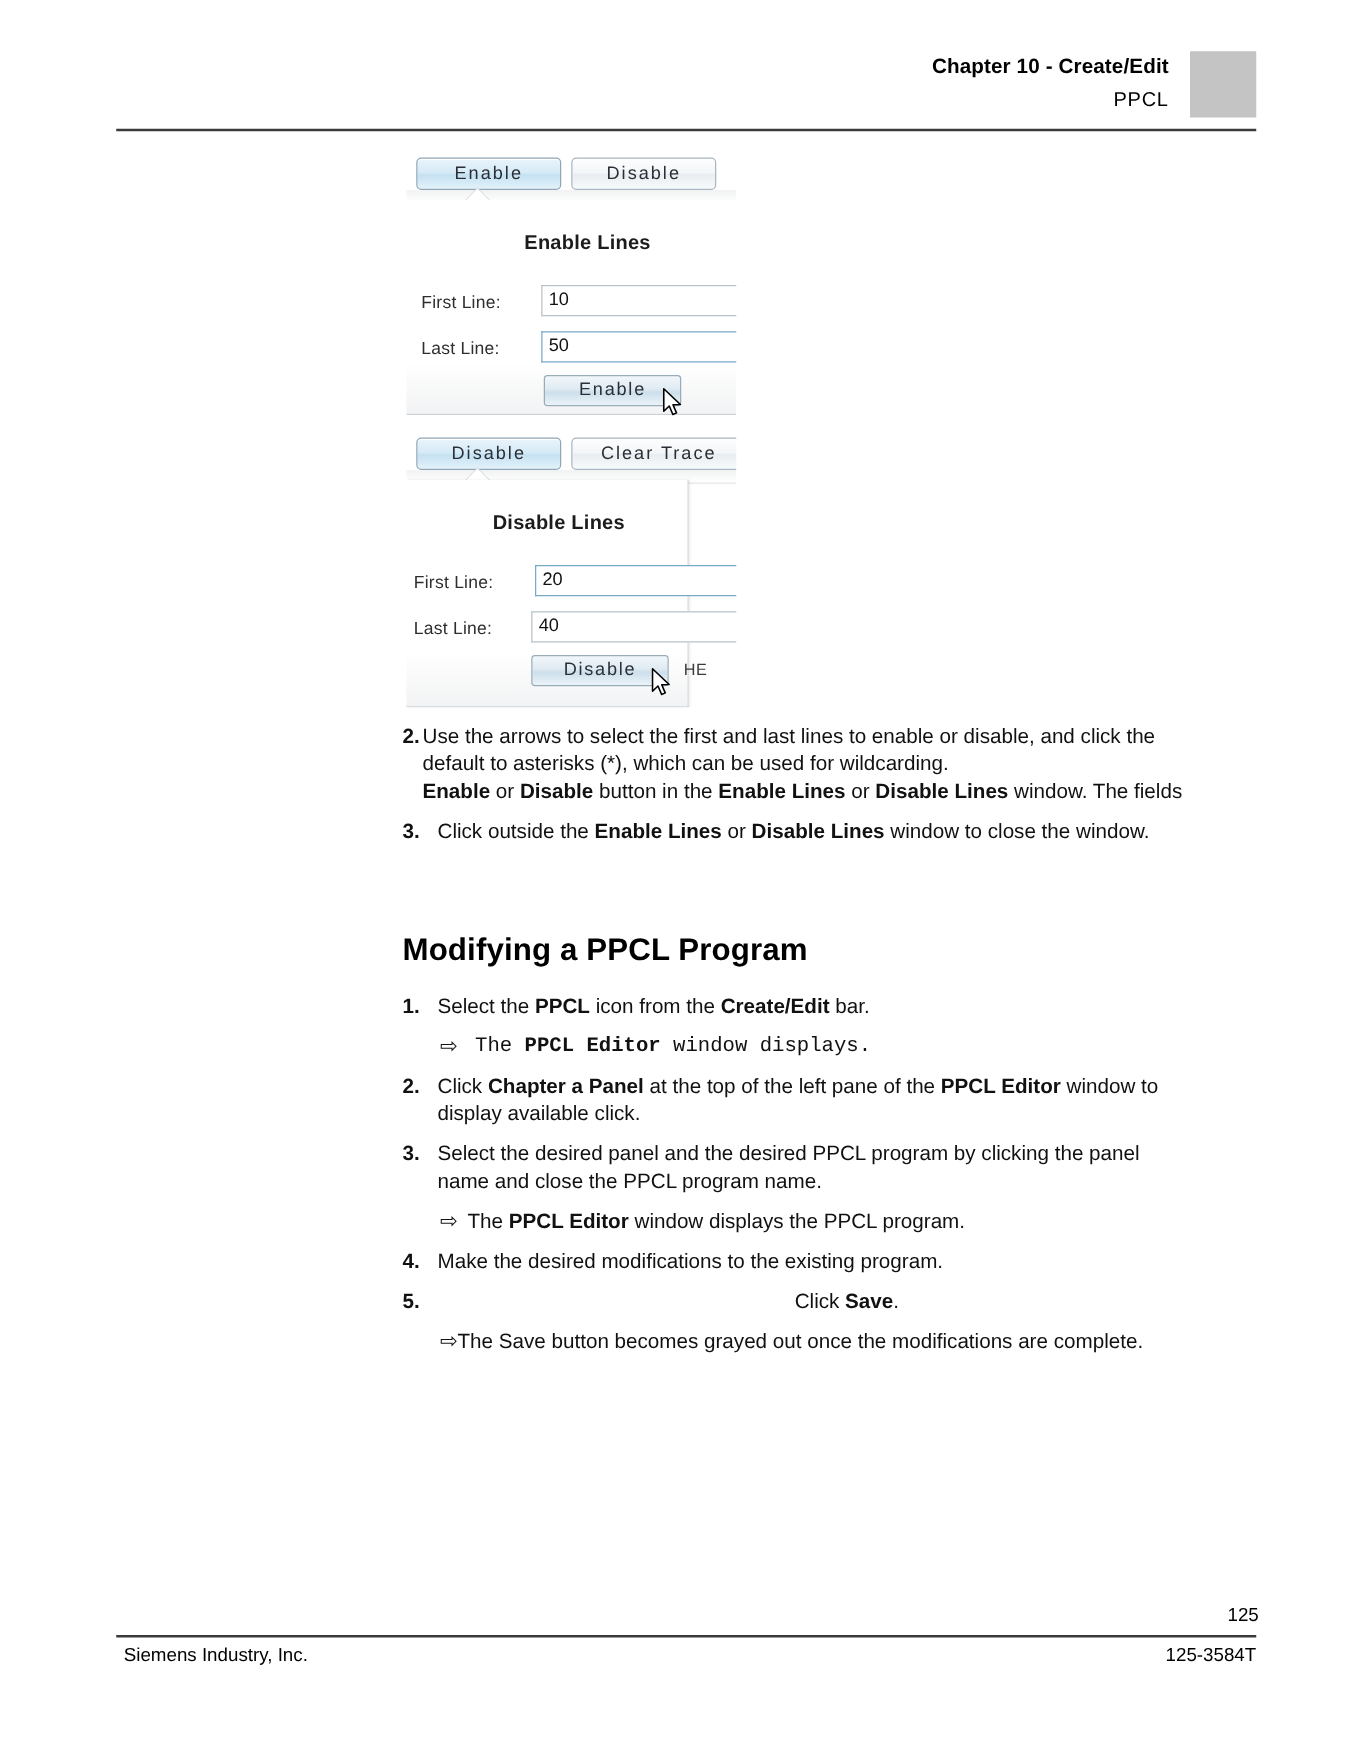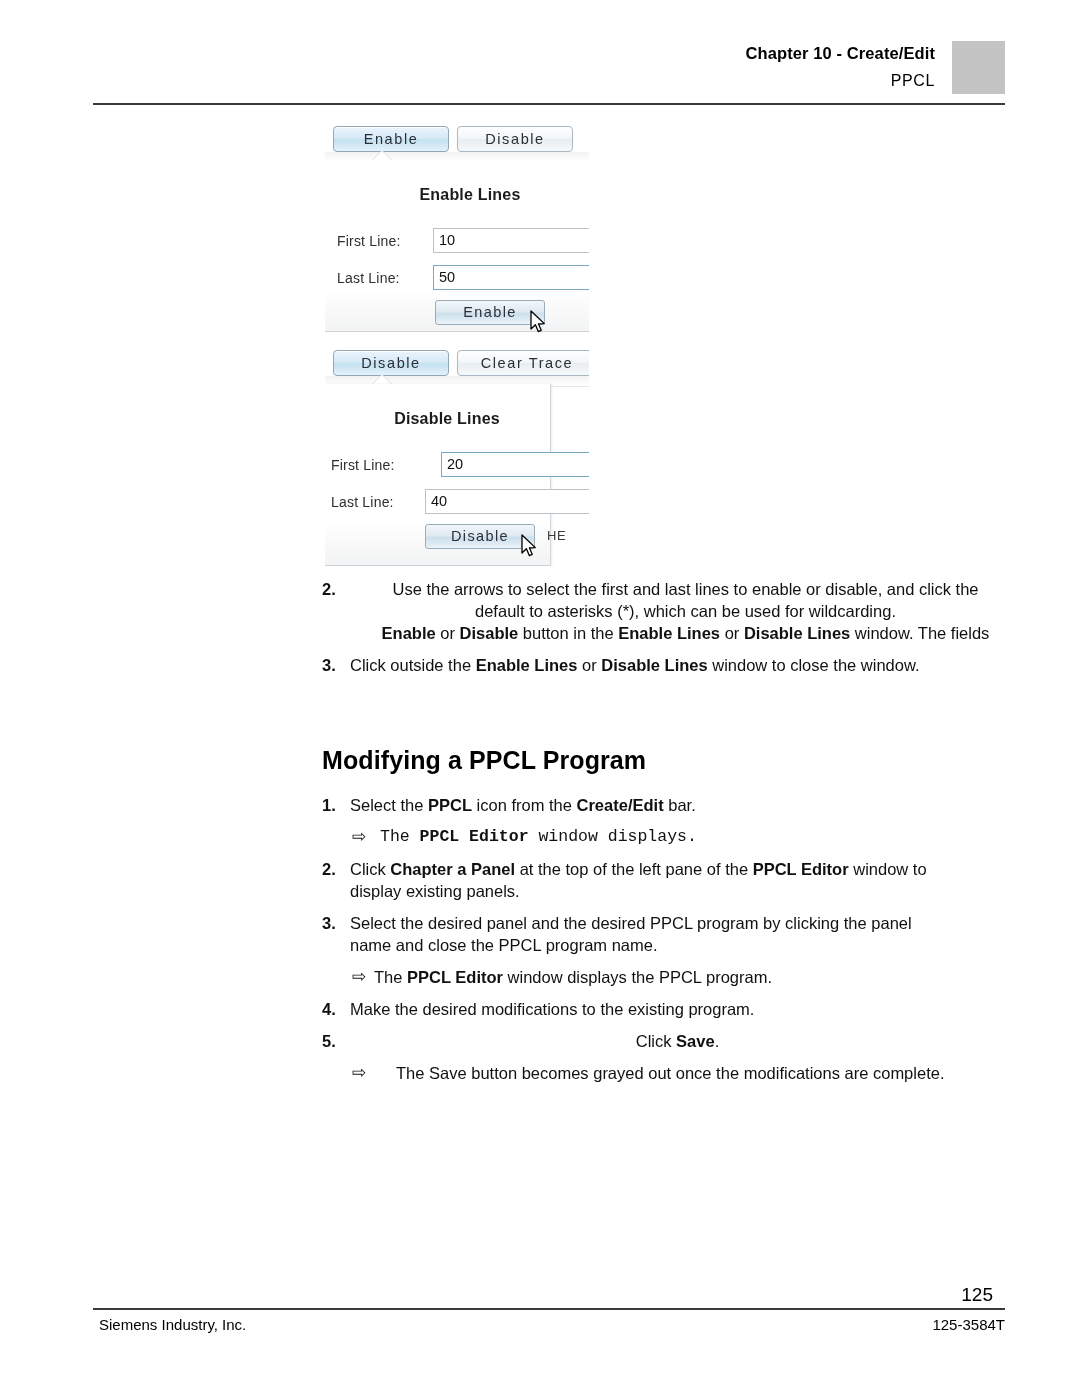--- a/index.html
+++ b/index.html
@@ -243,23 +243,23 @@
     margin: 0;
     font-size: 25px;
     font-weight: bold;
     letter-spacing: 0.1px;
     color: #000000;
   }
 
   
   .pg-num {
     position: absolute;
-    right: 87px;
+    right: 73px;
     top: 1284px;
-    font-size: 19px;
+    font-size: 15px;
     text-align: right;
   }
   .ftr-rule {
     position: absolute;
     left: 93px;
     top: 1308px;
     width: 912px;
     height: 0;
     border-top: 2px solid #3a3a3a;
   }
@@ -333,21 +333,21 @@
       <div class="tbtn b-disable2 active">Disable</div>
       <div class="tbtn b-clear">Clear Trace</div>
       <div class="caret"></div>
     </div>
 
     <div class="popup p2body">
       <div class="popup-title" style="left:18px;width:208px;">Disable Lines</div>
 
       <div class="fld-row" style="top:68px;">
         <div class="fld-label" style="left:6px;">First Line:</div>
-        <div class="spin" style="left:116px;width:110px;">
+        <div class="spin" style="left:103px;width:110px;">
           <input class="spin-input focused" type="text" value="20" style="">
 
         </div>
       </div>
 
       <div class="fld-row" style="top:105px;">
         <div class="fld-label" style="left:6px;">Last Line:</div>
         <div class="spin" style="left:100px;width:110px;">
           <input class="spin-input" type="text" value="40" style="">
 
@@ -363,21 +363,21 @@
       </div>
     </div>
 
     <div class="clip-text" style="left:222px;top:180px;">HE</div>
   </div>
 </div>
 
 <div id="steps-top-host">
     <div class="blk" style="left: 322px; top: 578px; width: 683px;">
       <div class="num" style="position: absolute; left: 0px; top: 0px;">2.</div>
-      <div style="position: absolute; left: 36px; top: 0px; width: 655px; text-align: center;">
+      <div style="position: absolute; left: 16px; top: 0px; width: 655px;">
         <div style="white-space: nowrap; line-height: 22px;">Use the arrows to select the first and last lines to enable or disable, and click the</div>
         <div style="white-space: nowrap; line-height: 22px;">default to asterisks (*), which can be used for wildcarding.</div>
         <div style="white-space: nowrap; line-height: 22px;"><b>Enable</b> or <b>Disable</b> button in the <b>Enable Lines</b> or <b>Disable Lines</b> window. The fields</div>
       </div>
     </div>
     <div class="blk" style="left: 322px; top: 654px; width: 683px;">
       <div class="num" style="position: absolute; left: 0px; top: 0px;">3.</div>
       <div style="position: absolute; left: 28px; top: 0px; width: 655px;">
         <div style="white-space: nowrap; line-height: 22px;">Click outside the <b>Enable Lines</b> or <b>Disable Lines</b> window to close the window.</div>
       </div>
@@ -396,21 +396,21 @@
     <div class="blk" style="left: 322px; top: 826px; width: 683px;">
       <div class="arw" style="position: absolute; left: 30px; top: 0px;">⇨</div>
       <div style="position: absolute; left: 58px; top: 0px; width: 625px;">
         <div style="white-space: nowrap; line-height: 22px; font-family: Liberation Mono, monospace;">The <b>PPCL Editor</b> window displays.</div>
       </div>
     </div>
     <div class="blk" style="left: 322px; top: 858px; width: 683px;">
       <div class="num" style="position: absolute; left: 0px; top: 0px;">2.</div>
       <div style="position: absolute; left: 28px; top: 0px; width: 655px;">
         <div style="white-space: nowrap; line-height: 22px;">Click <b>Chapter a Panel</b> at the top of the left pane of the <b>PPCL Editor</b> window to</div>
-        <div style="white-space: nowrap; line-height: 22px;">display existing panels.</div>
+        <div style="white-space: nowrap; line-height: 22px;">display available click.</div>
       </div>
     </div>
     <div class="blk" style="left: 322px; top: 912px; width: 683px;">
       <div class="num" style="position: absolute; left: 0px; top: 0px;">3.</div>
       <div style="position: absolute; left: 28px; top: 0px; width: 655px;">
         <div style="white-space: nowrap; line-height: 22px;">Select the desired panel and the desired PPCL program by clicking the panel</div>
         <div style="white-space: nowrap; line-height: 22px;">name and close the PPCL program name.</div>
       </div>
     </div>
     <div class="blk" style="left: 322px; top: 966px; width: 683px;">
@@ -426,21 +426,21 @@
       </div>
     </div>
     <div class="blk" style="left: 322px; top: 1030px; width: 683px;">
       <div class="num" style="position: absolute; left: 0px; top: 0px;">5.</div>
       <div style="position: absolute; left: 28px; top: 0px; width: 655px; text-align: center;">
         <div style="white-space: nowrap; line-height: 22px;">Click <b>Save</b>.</div>
       </div>
     </div>
     <div class="blk" style="left: 322px; top: 1062px; width: 683px;">
       <div class="arw" style="position: absolute; left: 30px; top: 0px;">⇨</div>
-      <div style="position: absolute; left: 74px; top: 0px; width: 625px;">
+      <div style="position: absolute; left: 44px; top: 0px; width: 625px;">
         <div style="white-space: nowrap; line-height: 22px;">The Save button becomes grayed out once the modifications are complete.</div>
       </div>
     </div>
   </div>
 
 <div class="pg-num">125</div>
 <div class="ftr-rule"></div>
 <div class="ftr-left">Siemens Industry, Inc.</div>
 <div class="ftr-right">125-3584T</div>
 

